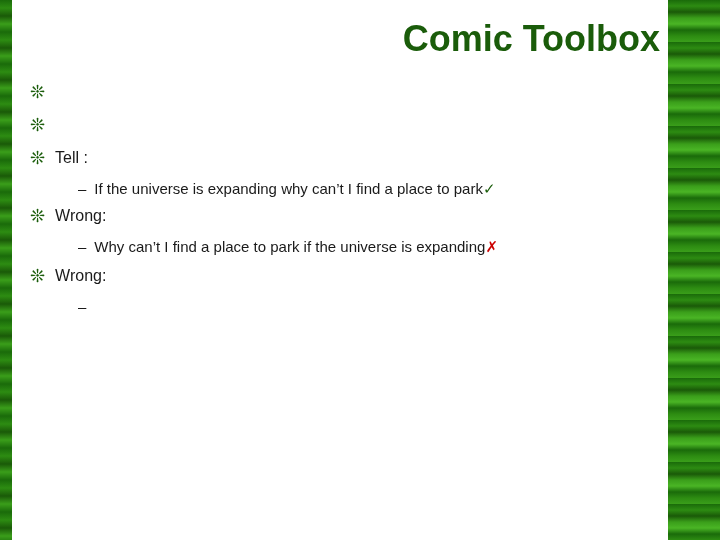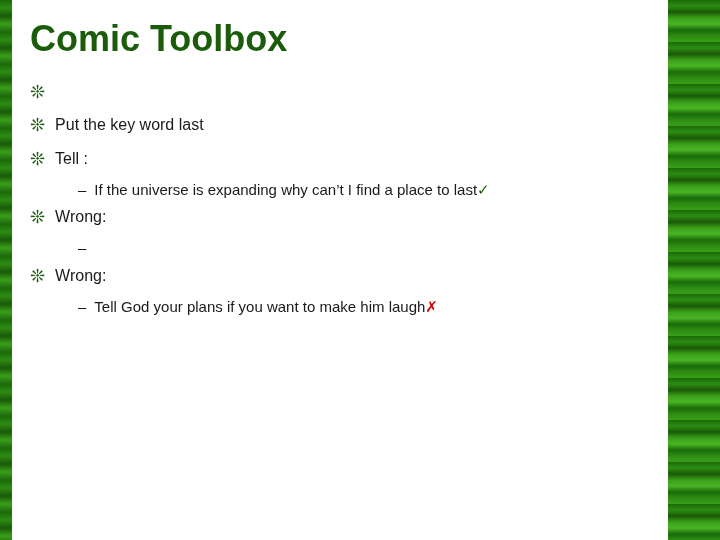--- a/index.html
+++ b/index.html
@@ -1,15 +1,15 @@
 <!DOCTYPE html>
 <html><head>
   <meta charset="utf-8">
   <style>
-    * { margin: 0; padding: 0; box-sizing: border-box; }
+    * { margin: 0; padding: 0; box-sizing: border-box; text-align: right; }
 
     body {
       width: 720px;
       height: 540px;
       overflow: hidden;
       background: #ffffff;
       font-family: Arial, sans-serif;
       position: relative;
     }
 
@@ -154,52 +154,51 @@
   <div class="title">Comic Toolbox</div>
 
   <div class="content">
 
     <div class="bullet-item">
       <span class="bullet">❊</span>
     </div>
 
     <div class="bullet-item">
       <span class="bullet">❊</span>
-      <span class="bullet-text">Put the key word last</span>
     </div>
 
     <div class="bullet-item">
       <span class="bullet">❊</span>
       <span class="bullet-text">Tell :</span>
     </div>
 
     <div class="sub-item">
       <span class="sub-dash">–</span>
       <span>
-        <span>If the universe is expanding why can’t I find a place to last</span><span class="check-mark">✓</span>
+        <span>If the universe is expanding why can’t I find a place to park</span><span class="check-mark">✓</span>
       </span>
     </div>
 
     <div class="wrong-section">
       <div class="bullet-item">
         <span class="bullet">❊</span>
         <span class="bullet-text">Wrong:</span>
       </div>
       <div class="sub-item">
         <span class="sub-dash">–</span>
+        <span>
+          <span>Why can’t I find a place to park if the universe is expanding</span><span class="cross-mark">✗</span>
+        </span>
       </div>
     </div>
 
     <div class="wrong-section">
       <div class="bullet-item">
         <span class="bullet">❊</span>
         <span class="bullet-text">Wrong:</span>
       </div>
       <div class="sub-item">
         <span class="sub-dash">–</span>
-        <span>
-          <span>Tell God your plans if you want to make him laugh</span><span class="cross-mark">✗</span>
-        </span>
       </div>
     </div>
 
   </div>
 </div>
 
 </body></html>

